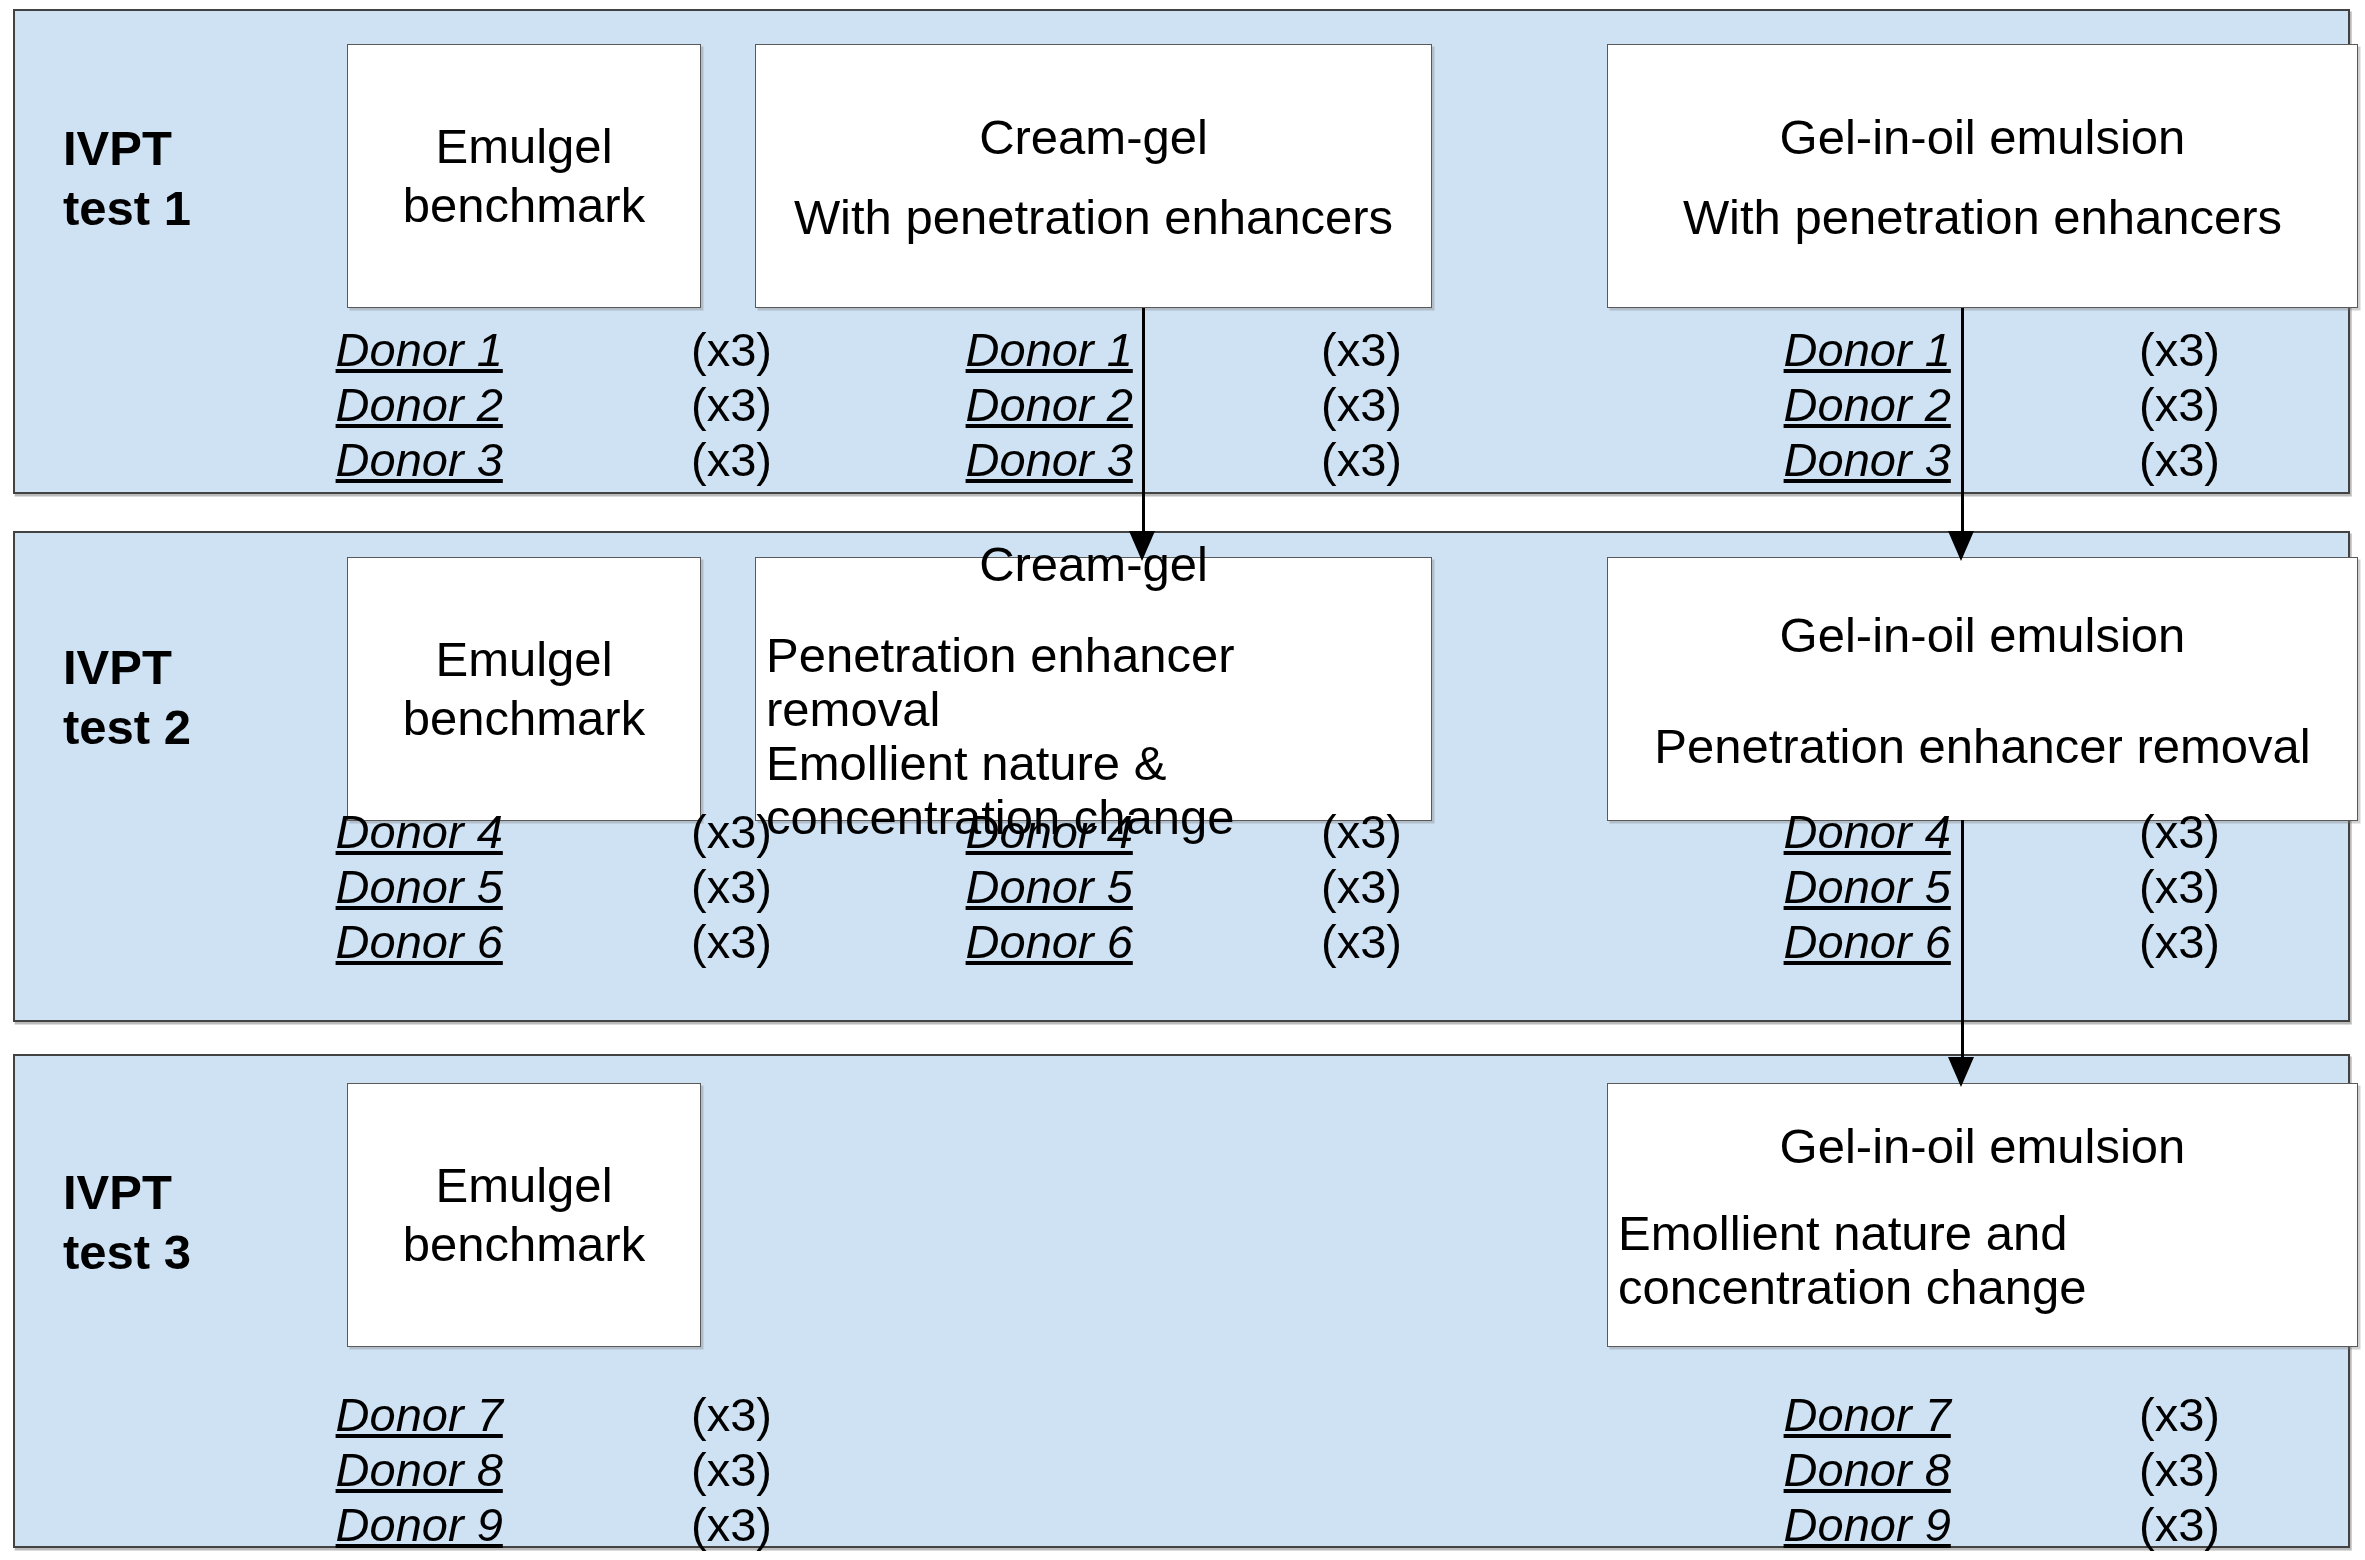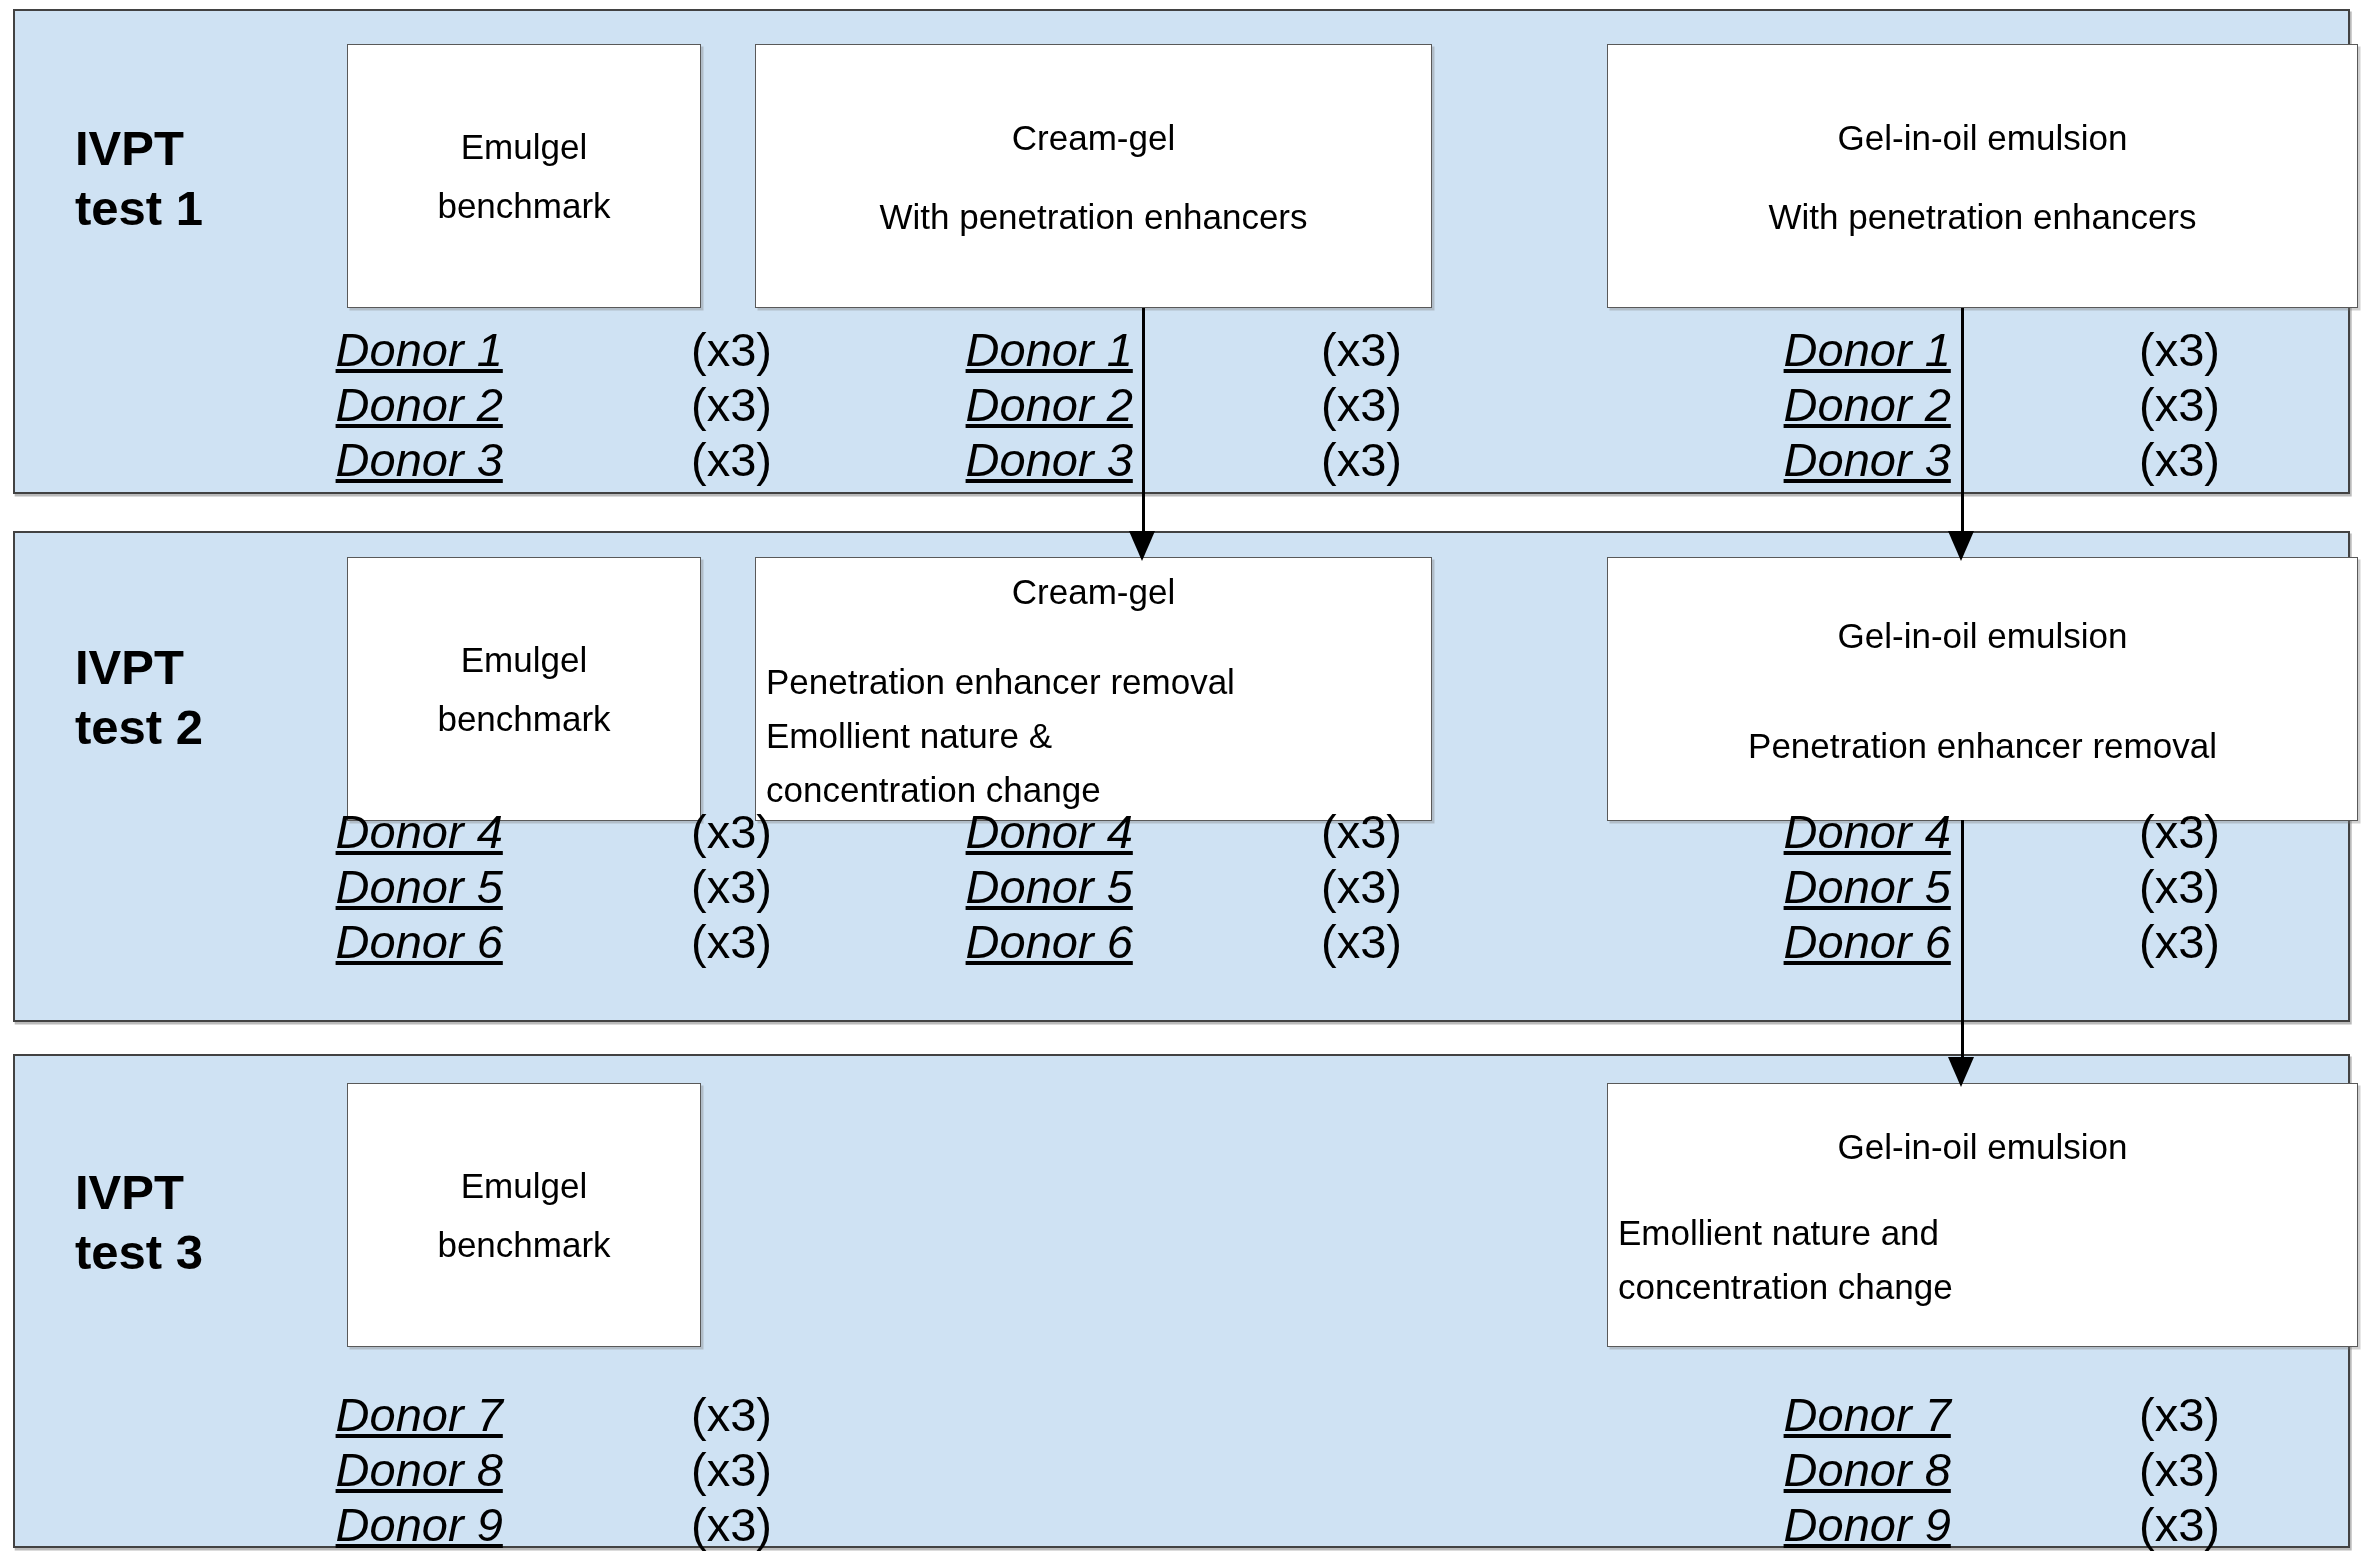--- a/index.html
+++ b/index.html
@@ -7,31 +7,31 @@
   .stage{position:relative;width:2366px;height:1561px;background:#ffffff;overflow:hidden;}
 
   
   .panel{position:absolute;left:12.6px;width:2337px;background:#cfe2f3;
          border:2.5px solid #424242;box-shadow:1.7px 2.5px 0 rgba(130,130,130,.55);box-sizing:border-box;}
   .panel-1{top:9.2px;height:485px;}
   .panel-2{top:531px;height:491px;}
   .panel-3{top:1054px;height:494px;}
 
   
-  .row-label{position:absolute;left:75px;font-size:49px;font-weight:bold;
+  .row-label{position:absolute;left:63px;font-size:49px;font-weight:bold;
              line-height:60px;white-space:pre-line;}
   .label-1{top:118px;}
   .label-2{top:637px;}
   .label-3{top:1162px;}
 
   
   .box{position:absolute;background:#ffffff;border:1.7px solid #595959;
        box-shadow:2.5px 2.5px 0 rgba(120,120,120,.35);box-sizing:border-box;
        display:flex;flex-direction:column;justify-content:center;align-items:center;
-       gap:30px;padding:0 10px;text-align:center;font-size:35px;}
+       gap:30px;padding:0 10px;text-align:center;font-size:49px;}
   .c1{left:347px;width:354px;}
   .c2{left:755px;width:677px;}
   .c3{left:1587px;width:751px;margin-left:20px;}
   .r1{top:44px;height:264px;}
   .r2{top:557px;height:264px;}
   .r3{top:1083px;height:264px;}
   .gap-sm{gap:23.5px;}
   .gap-md{gap:34px;}
   .gap-lg{gap:54px;}
   .box-title{white-space:pre-line;line-height:59px;}

